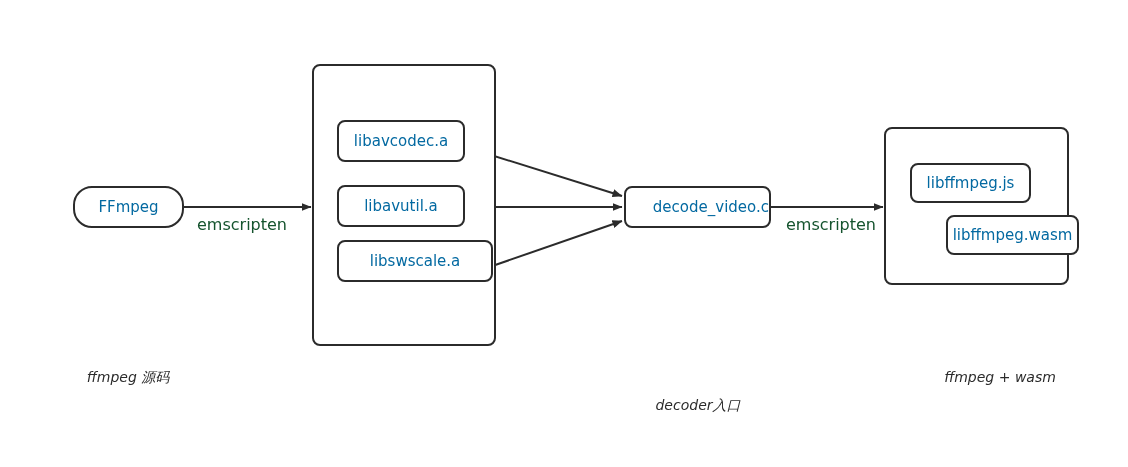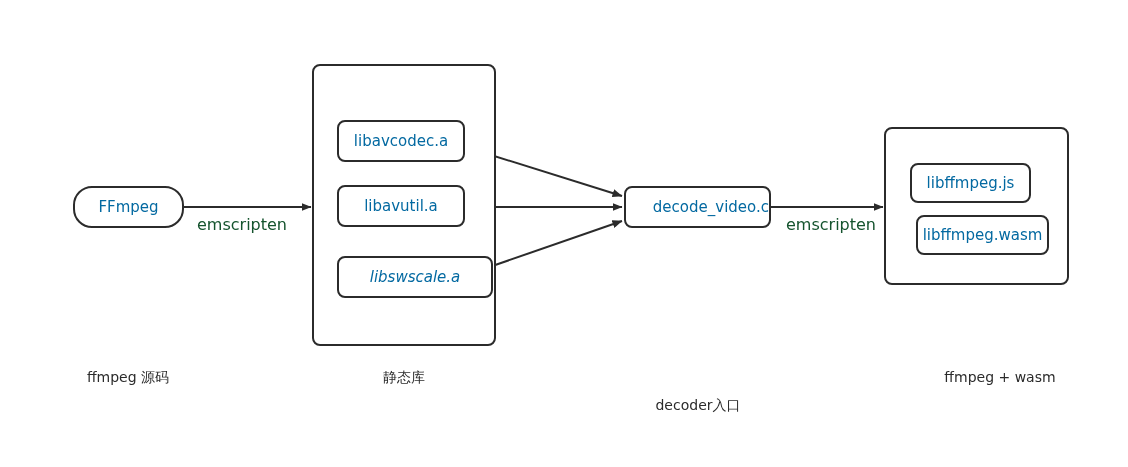--- a/index.html
+++ b/index.html
@@ -63,28 +63,28 @@
     z-index: 2;
   }
 
   
   #node-ffmpeg-source { left: 73px;  top: 186px; width: 111px; height: 42px; border-radius: 19px; }
 
   #group-static-libs  { left: 312px; top: 64px;  width: 184px; height: 282px; }
 
   #node-libavcodec    { left: 337px; top: 120px; width: 128px; height: 42px; }
   #node-libavutil     { left: 337px; top: 185px; width: 128px; height: 42px; text-align: right; }
-  #node-libswscale    { left: 337px; top: 256px; width: 156px; height: 42px; font-style: italic; }
+  #node-libswscale    { left: 337px; top: 240px; width: 156px; height: 42px; }
 
   #node-decode-video  { left: 624px; top: 186px; width: 147px; height: 42px; justify-content: flex-end; }
 
   #group-output       { left: 884px; top: 127px; width: 185px; height: 158px; }
 
   #node-libffmpeg-js   { left: 910px; top: 155px; width: 121px; height: 40px; margin-top: 8px; }
-  #node-libffmpeg-wasm { left: 916px; top: 215px; width: 133px; height: 40px; }
+  #node-libffmpeg-wasm { left: 946px; top: 215px; width: 133px; height: 40px; }
 
   
   .edge-label {
     position: absolute;
     font-size: 16px;
     color: #14532d;
     white-space: nowrap;
     z-index: 3;
     background: transparent;
   }
@@ -93,20 +93,21 @@
 
   
   .caption {
     position: absolute;
     top: 369px;
     font-size: 14px;
     color: #2b2b2b;
     white-space: nowrap;
     text-align: center;
     z-index: 3;
+    font-style: italic;
   }
   #caption-source  { left: 48px;  width: 160px; }
   #caption-libs    { left: 324px; width: 160px; }
   #caption-decoder { left: 618px; width: 160px; margin-top: 28px; }
   #caption-output  { left: 920px; width: 160px; }
 </style>
 </head>
 <body>
 
 <div id="diagram-canvas">
@@ -170,19 +171,18 @@
   <div class="node" id="node-libffmpeg-wasm">
     <span class="node-label">libffmpeg.wasm</span>
   </div>
 
   <div class="edge-label" id="edge-label-emscripten-1">emscripten</div>
 
   <div class="edge-label" id="edge-label-emscripten-2">emscripten</div>
 
   <div class="caption" id="caption-source">ffmpeg 源码</div>
 
-  <div class="caption" id="caption-libs">静态库</div>
 
   <div class="caption" id="caption-decoder">decoder入口</div>
 
   <div class="caption" id="caption-output">ffmpeg + wasm</div>
 
 </div>
 
 </body></html>

